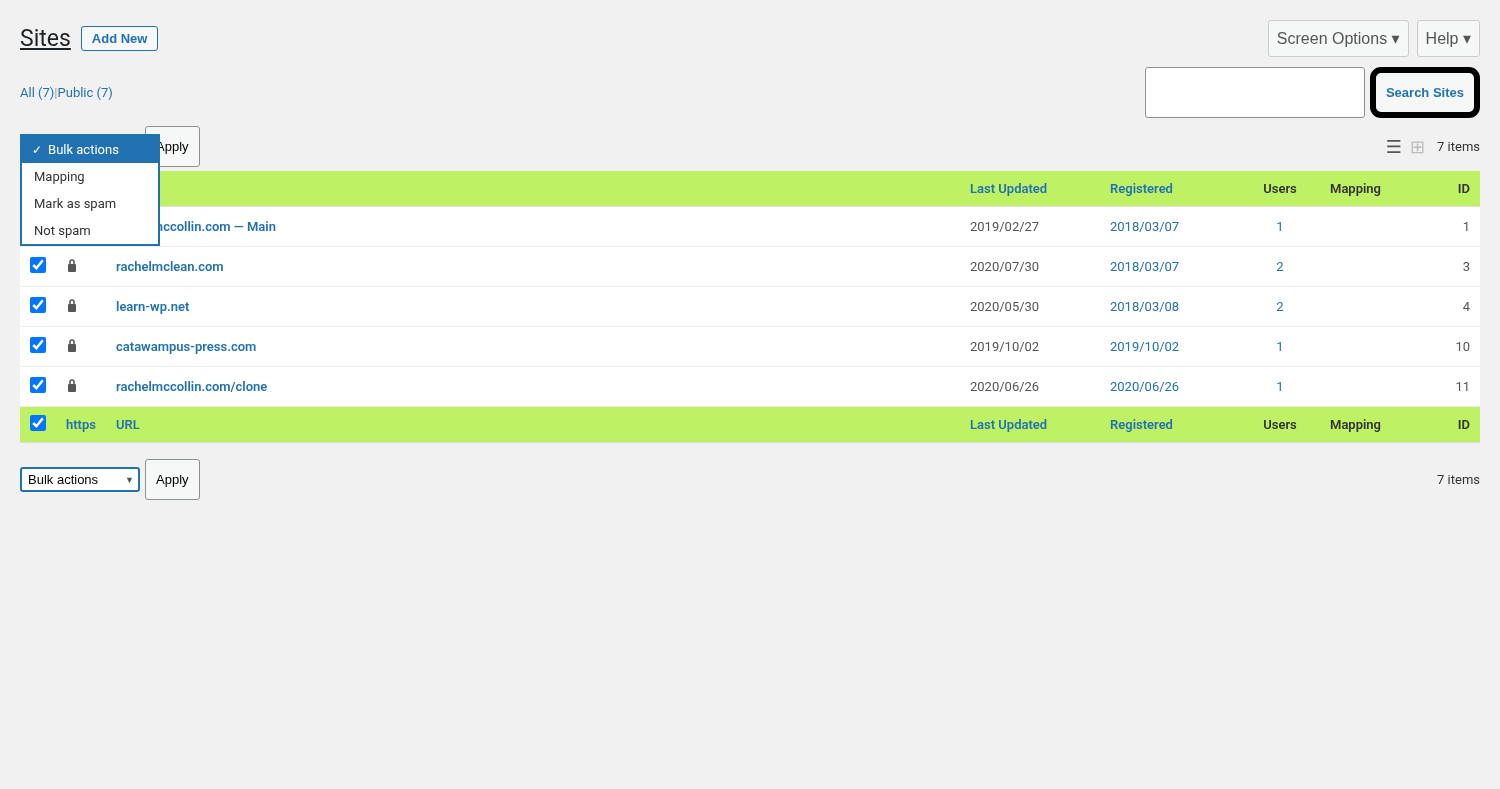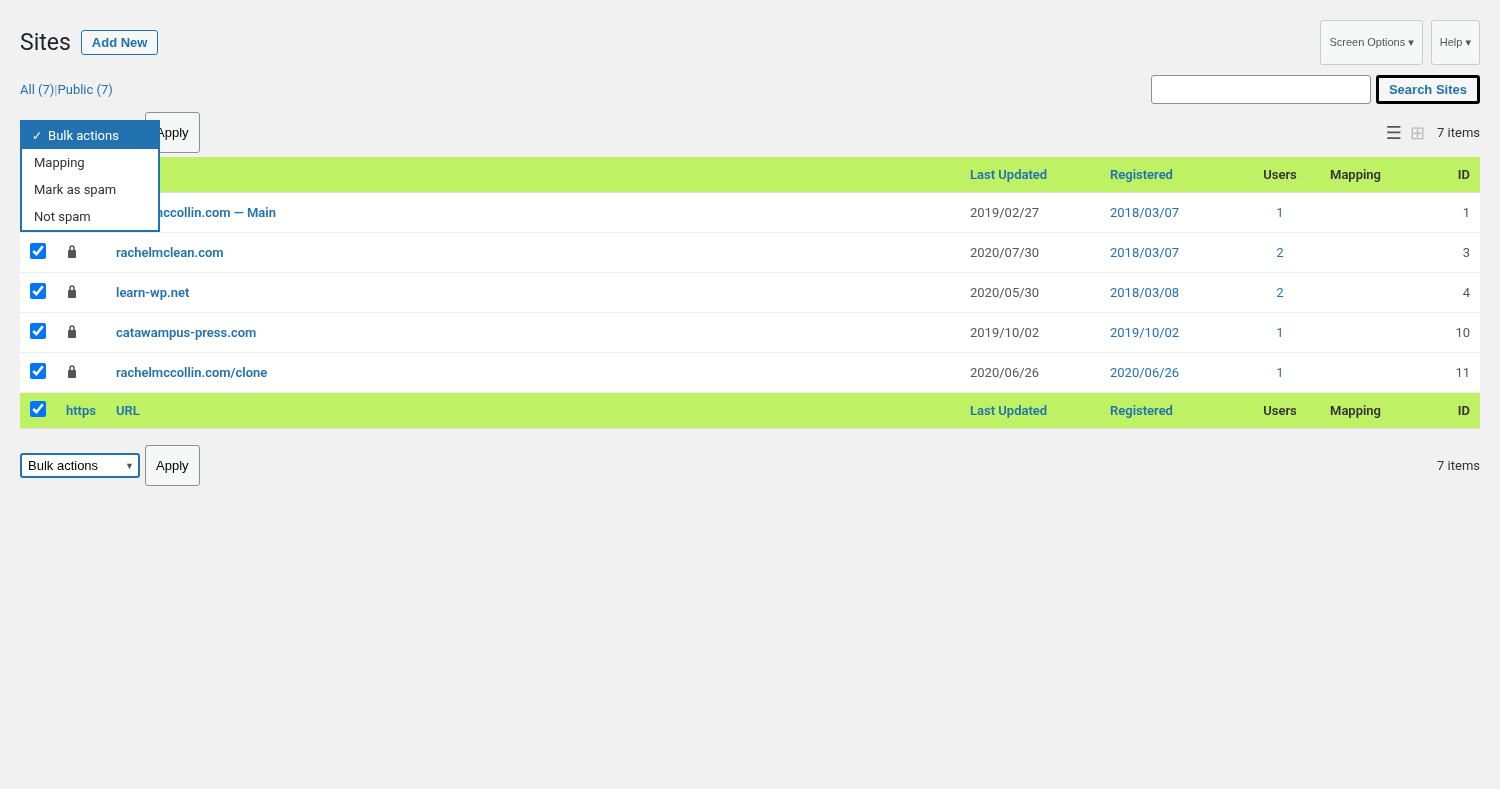--- a/index.html
+++ b/index.html
@@ -22,43 +22,44 @@
     }
     .page-title-area {
       display: flex;
       align-items: center;
       gap: 10px;
     }
     .page-title {
       font-size: 23px;
       font-weight: 400;
       color: #1d2327;
+      text-decoration: underline;
     }
     .add-new-btn {
       background: #f6f7f7;
       border: 1px solid #2271b1;
       color: #2271b1;
       padding: 4px 10px;
       border-radius: 3px;
       cursor: pointer;
       font-size: 13px;
       font-weight: 600;
     }
     .top-right {
       display: flex;
       align-items: center;
       gap: 8px;
     }
     .screen-options-btn, .help-btn {
       background: #f6f7f7;
       border: 1px solid #ccc;
-      padding: 15px 8px;
+      padding: 8px 8px;
       border-radius: 3px;
       cursor: pointer;
-      font-size: 11px;
+      font-size: 16px;
       color: #555;
     }
     .filter-bar {
       display: flex;
       justify-content: space-between;
       align-items: center;
       margin-bottom: 8px;
     }
     .subsubsub {
       display: flex;
@@ -75,24 +76,24 @@
     }
     .search-input {
       border: 1px solid #8c8f94;
       padding: 4px 8px;
       width: 220px;
       border-radius: 3px;
       font-size: 13px;
     }
     .search-btn {
       background: #f6f7f7;
-      border: 3px solid #000000;
-      color: #2271b1;
-      padding: 4px 10px;
-      border-radius: 3px;
+      border: 6px solid #000000;
+      color: #2271b1;
+      padding: 12px 10px;
+      border-radius: 11px;
       cursor: pointer;
       font-size: 13px;
       font-weight: 600;
     }
     .actions-bar {
       display: flex;
       justify-content: space-between;
       align-items: center;
       margin-bottom: 4px;
       position: relative;

